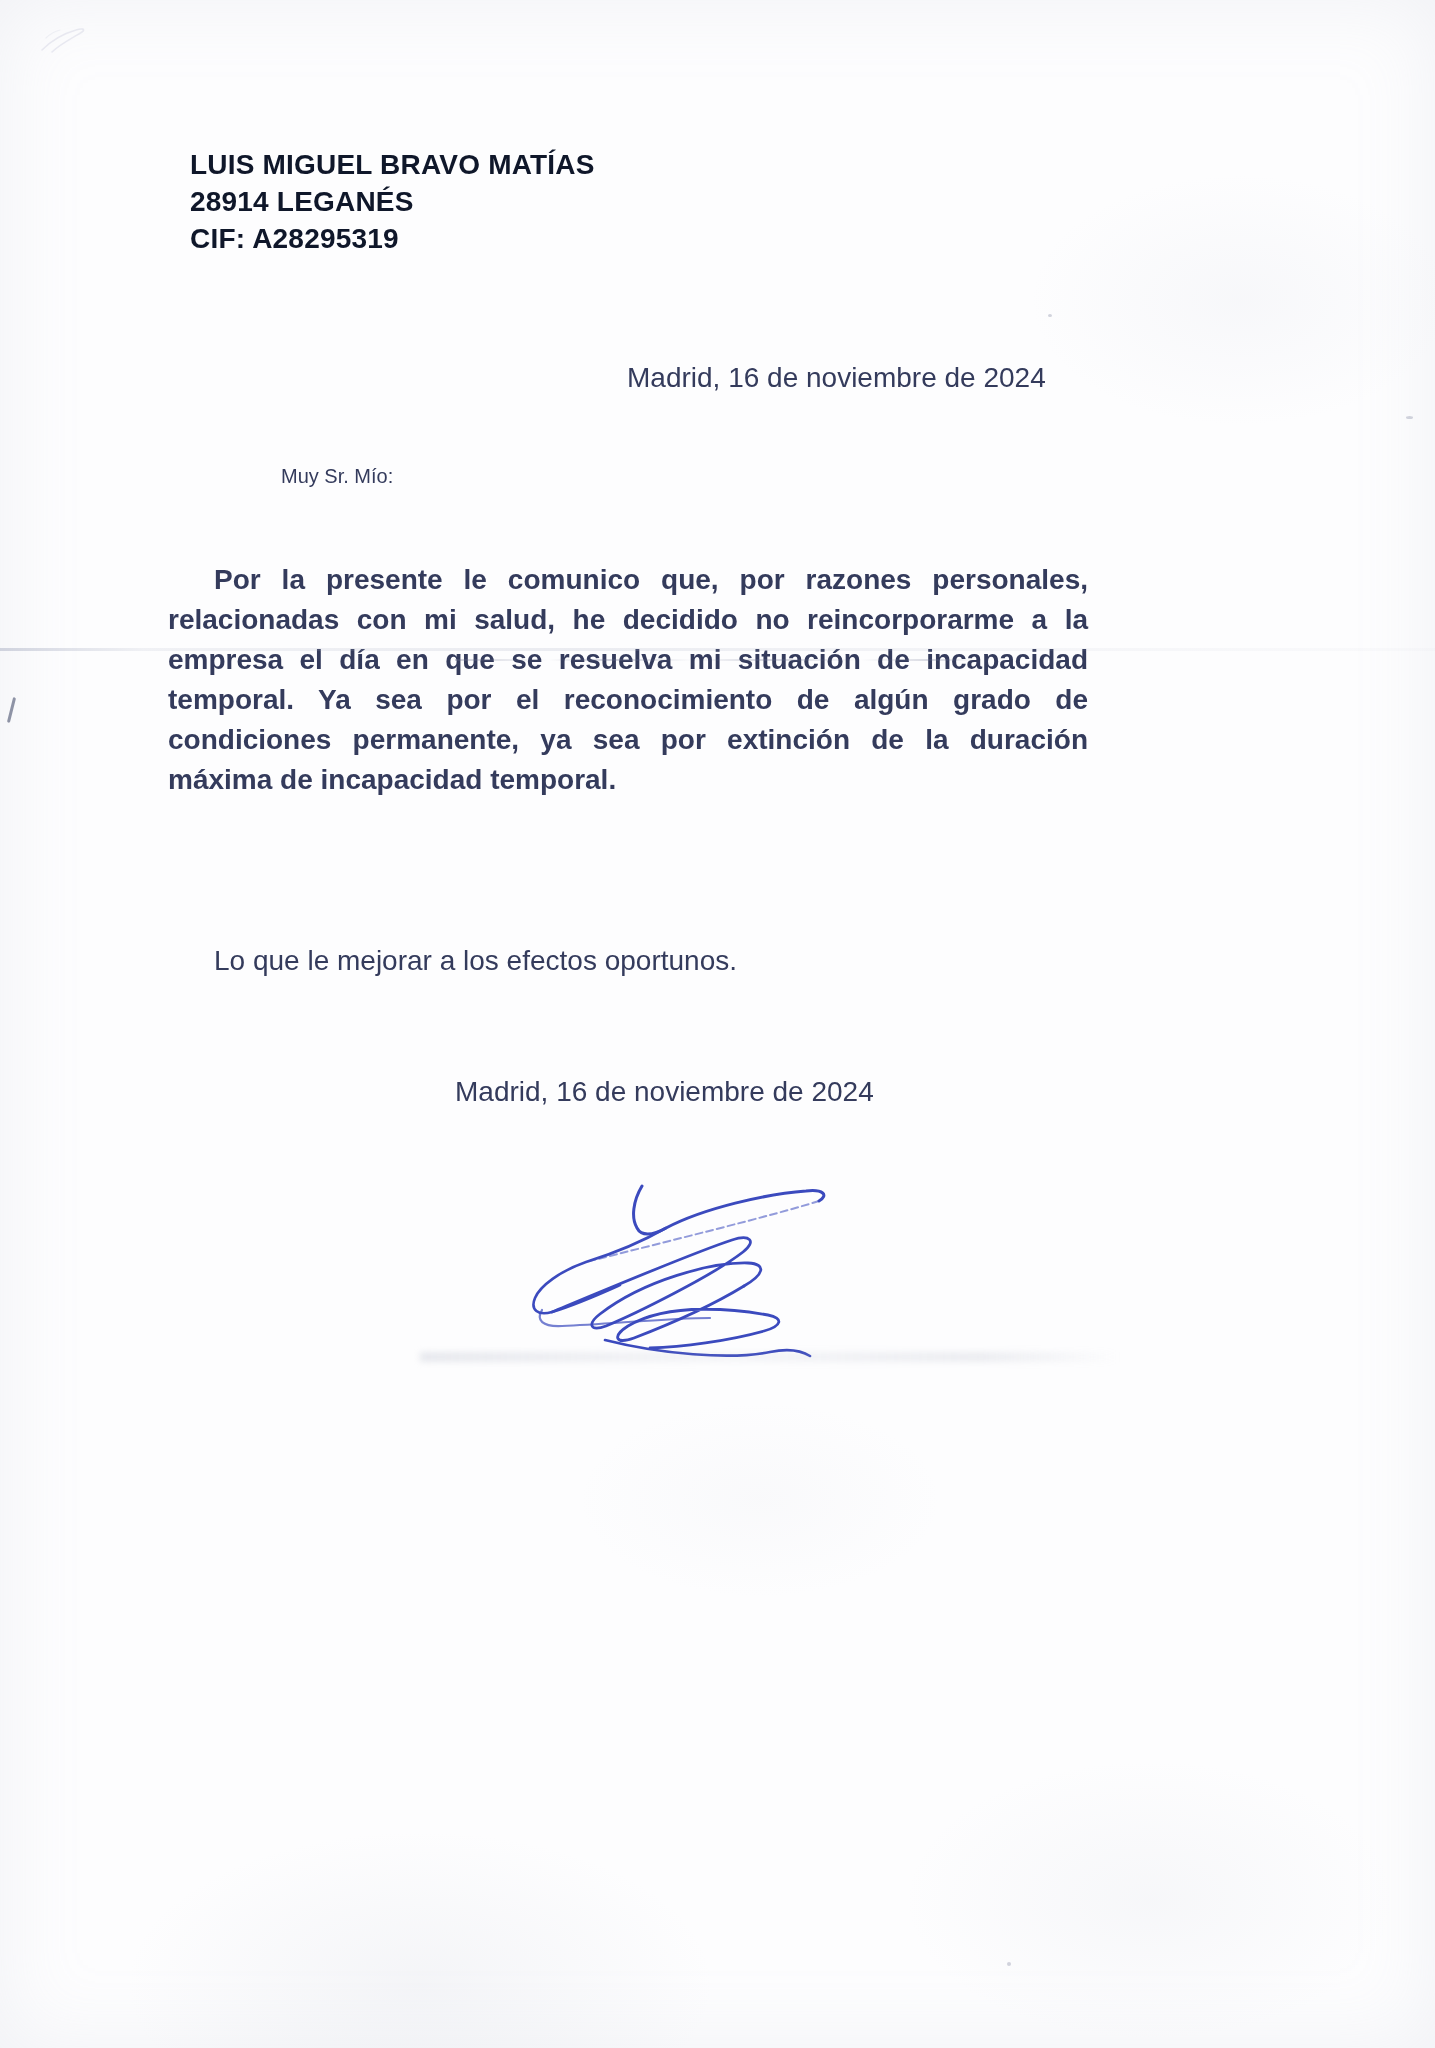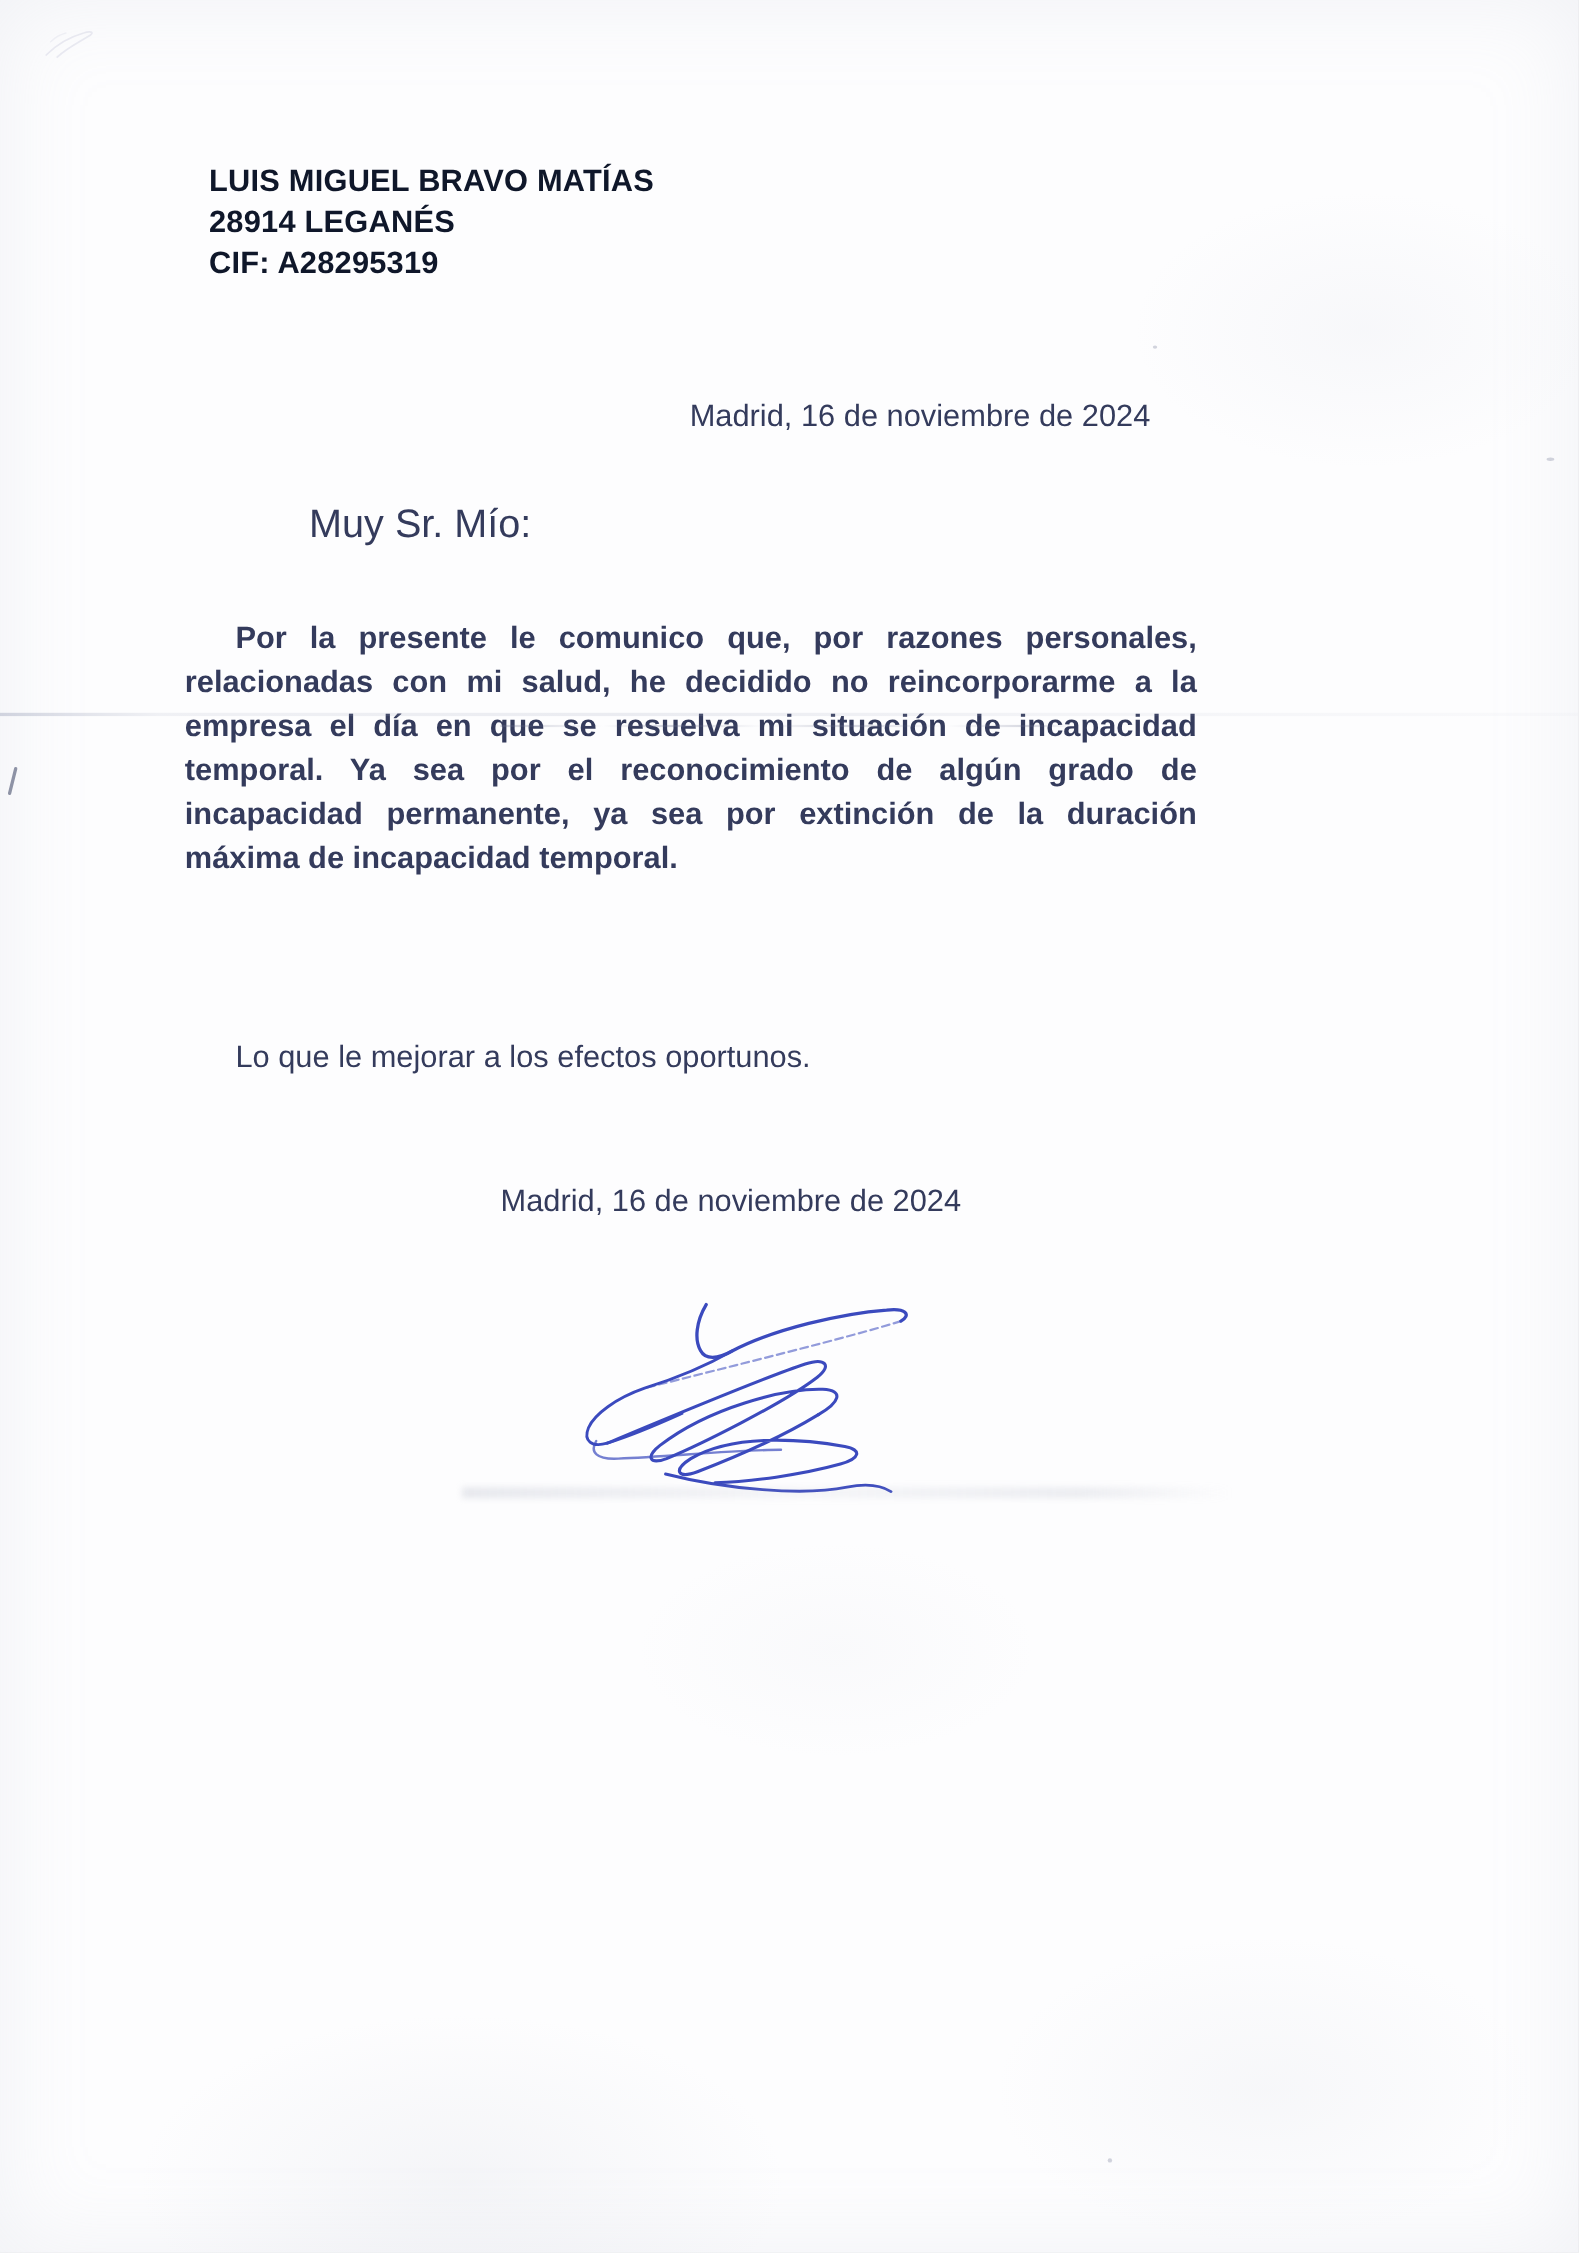--- a/index.html
+++ b/index.html
@@ -24,21 +24,21 @@
       radial-gradient(ellipse 260px 140px at 760px 1500px, rgba(200,203,215,0.07), transparent 70%);
   }
   .sender {
     position: absolute; left: 190px; top: 146px;
     font-weight: bold; font-size: 28px; line-height: 37px;
     color: #0f172a; letter-spacing: 0.2px;
   }
   .date-line { position: absolute; font-size: 28px; line-height: 40px; }
   .date-top { left: 627px; top: 358px; }
   .date-bottom { left: 455px; top: 1072px; }
-  .salutation { position: absolute; left: 281px; top: 456px; font-size: 36px; line-height: 40px; }
+  .salutation { position: absolute; left: 281px; top: 456px; font-size: 20px; line-height: 40px; }
   .para {
     position: absolute; left: 168px; width: 920px;
     font-size: 28px; line-height: 40px;
   }
   .para-1 { top: 560px; font-weight: bold; }
   .para-2 { top: 808px; }
   .para-3 { top: 941px; }
   .jline { text-align: justify; text-align-last: justify; }
   .jline.last { text-align-last: left; }
   .indent { text-indent: 46px; }
@@ -94,21 +94,21 @@
 
   <div class="date-line date-top">Madrid, 16 de noviembre de 2024</div>
 
   <div class="salutation">Muy Sr. Mío:</div>
 
   <div class="para para-1">
     <div class="jline indent">Por la presente le comunico que, por razones personales,</div>
     <div class="jline">relacionadas con mi salud, he decidido no reincorporarme a la</div>
     <div class="jline">empresa el día en que se resuelva mi situación de incapacidad</div>
     <div class="jline">temporal. Ya sea por el reconocimiento de algún grado de</div>
-    <div class="jline">incapacidad permanente, ya sea por extinción de la duración</div>
+    <div class="jline">condiciones permanente, ya sea por extinción de la duración</div>
     <div class="jline last">máxima de incapacidad temporal.</div>
   </div>
 
   <div class="crease-main"></div>
   <div class="crease-strike"></div>
   <div class="pen-nick"></div>
 
 
   <div class="para para-3">
     <div class="indent">Lo que le mejorar a los efectos oportunos.</div>

